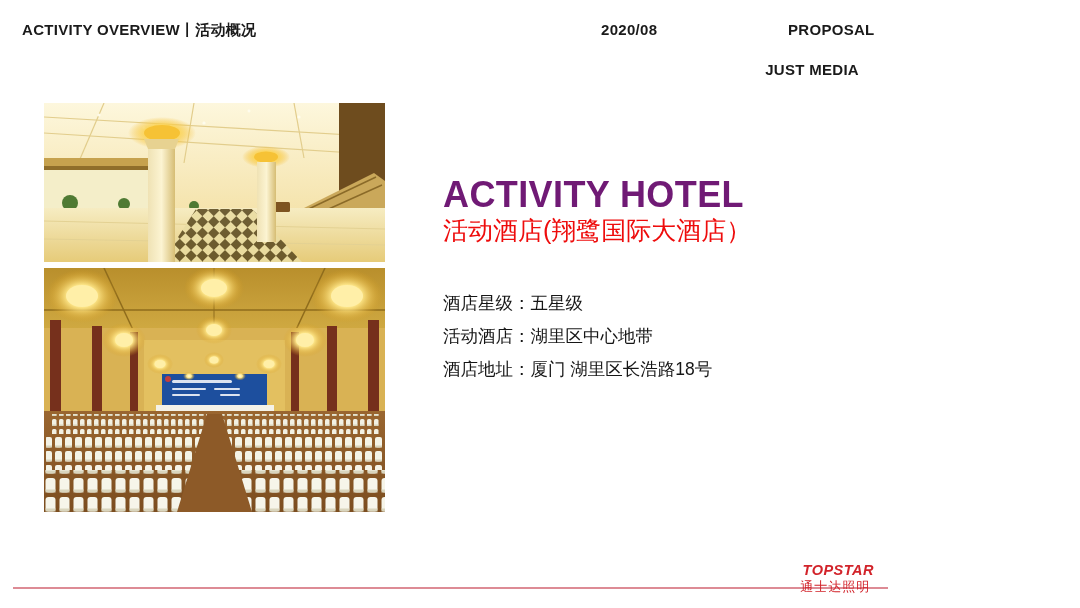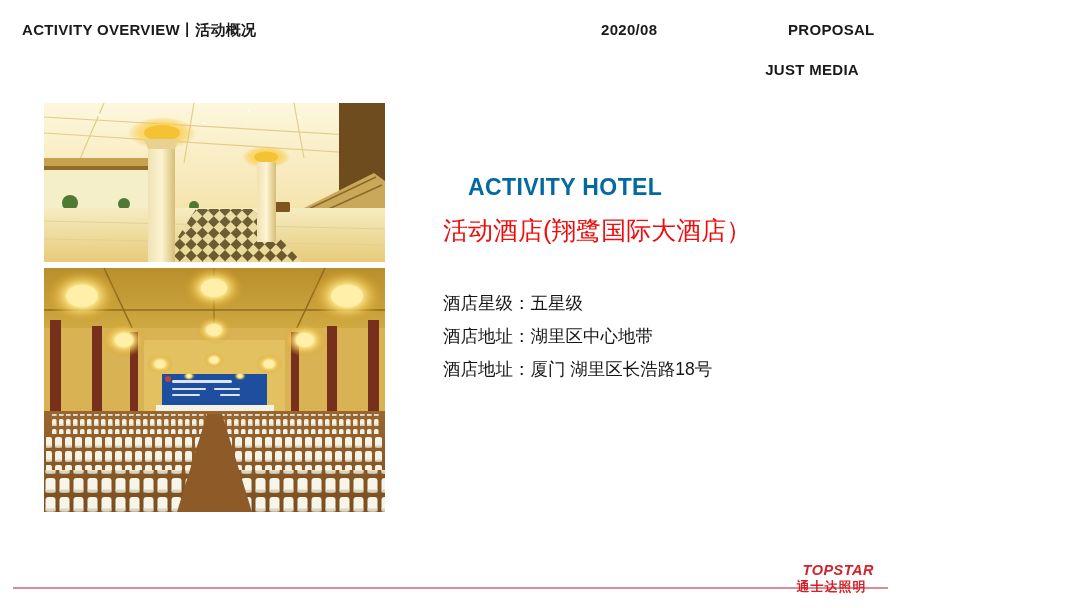--- a/index.html
+++ b/index.html
@@ -12,29 +12,29 @@
   .hdr-left{left:22px;}
   .hdr-date{left:601px;}
   .hdr-proposal{left:788px;}
   .hdr-agency{right:29px;margin-top:40px;}
   
   .photo{position:absolute;left:44px;overflow:hidden;background:#e9d98f;}
   .photo-lobby{top:103px;width:341px;height:159px;}
   .photo-banquet{top:268px;width:341px;height:244px;}
   .photo svg{display:block;width:100%;height:100%;}
   
-  .title-en{position:absolute;left:468px;top:174px;font-size:23px;font-weight:600;letter-spacing:.4px;color:#0369a1;}
+  .title-en{position:absolute;left:443px;top:174px;font-size:36px;font-weight:600;letter-spacing:.4px;color:#701a75;}
   .title-cn{position:absolute;left:443px;top:214px;font-size:25px;font-weight:400;}
   .body-text{position:absolute;left:443px;top:287px;width:575px;font-size:17.5px;line-height:33px;color:#161616;}
   .body-text .info-line{white-space:nowrap;}
   
   .footer-line{position:absolute;left:13px;top:587px;width:972px;height:2px;}
   .logo{position:absolute;right:14px;top:561px;text-align:left;line-height:1.25;}
   .logo .en{font-size:14.5px;font-weight:700;font-style:italic;letter-spacing:.5px;margin-left:6px;}
-  .logo .cn{font-size:13px;font-weight:700;letter-spacing:1px;}
+  .logo .cn{font-size:13px;font-weight:400;letter-spacing:1px;text-align:center;}
 </style>
 </head>
 <body>
 
 <div class="slide">
 
   <div class="hdr-item hdr-left">ACTIVITY OVERVIEW丨活动概况</div>
   <div class="hdr-item hdr-date">2020/08</div>
   <div class="hdr-item hdr-proposal">PROPOSAL</div>
   <div class="hdr-item hdr-agency">JUST MEDIA</div>
@@ -213,21 +213,21 @@
       <rect x="0" y="202" width="341" height="42" fill="url(#chairsC)"></rect>
       <polygon points="163,146 178,146 208,244 133,244" fill="#8d5a28"></polygon>
     </svg>
   </div>
 
   <div class="title-en">ACTIVITY HOTEL</div>
   <div class="title-cn" style="color: rgb(238, 12, 12);">活动酒店(翔鹭国际大酒店）</div>
 
   <div class="body-text">
     <div class="info-line">酒店星级：五星级</div>
-    <div class="info-line">酒店地址：湖里区中心地带</div>
+    <div class="info-line">活动酒店：湖里区中心地带</div>
     <div class="info-line">酒店地址：厦门 湖里区长浩路18号</div>
   </div>
 
   <div class="footer-line" style="background: rgb(221, 139, 149);"></div>
   <div class="logo" style="color: rgb(210, 35, 42);">
     <div class="en">TOPSTAR</div>
     <div class="cn">通士达照明</div>
   </div>
 
 </div>

